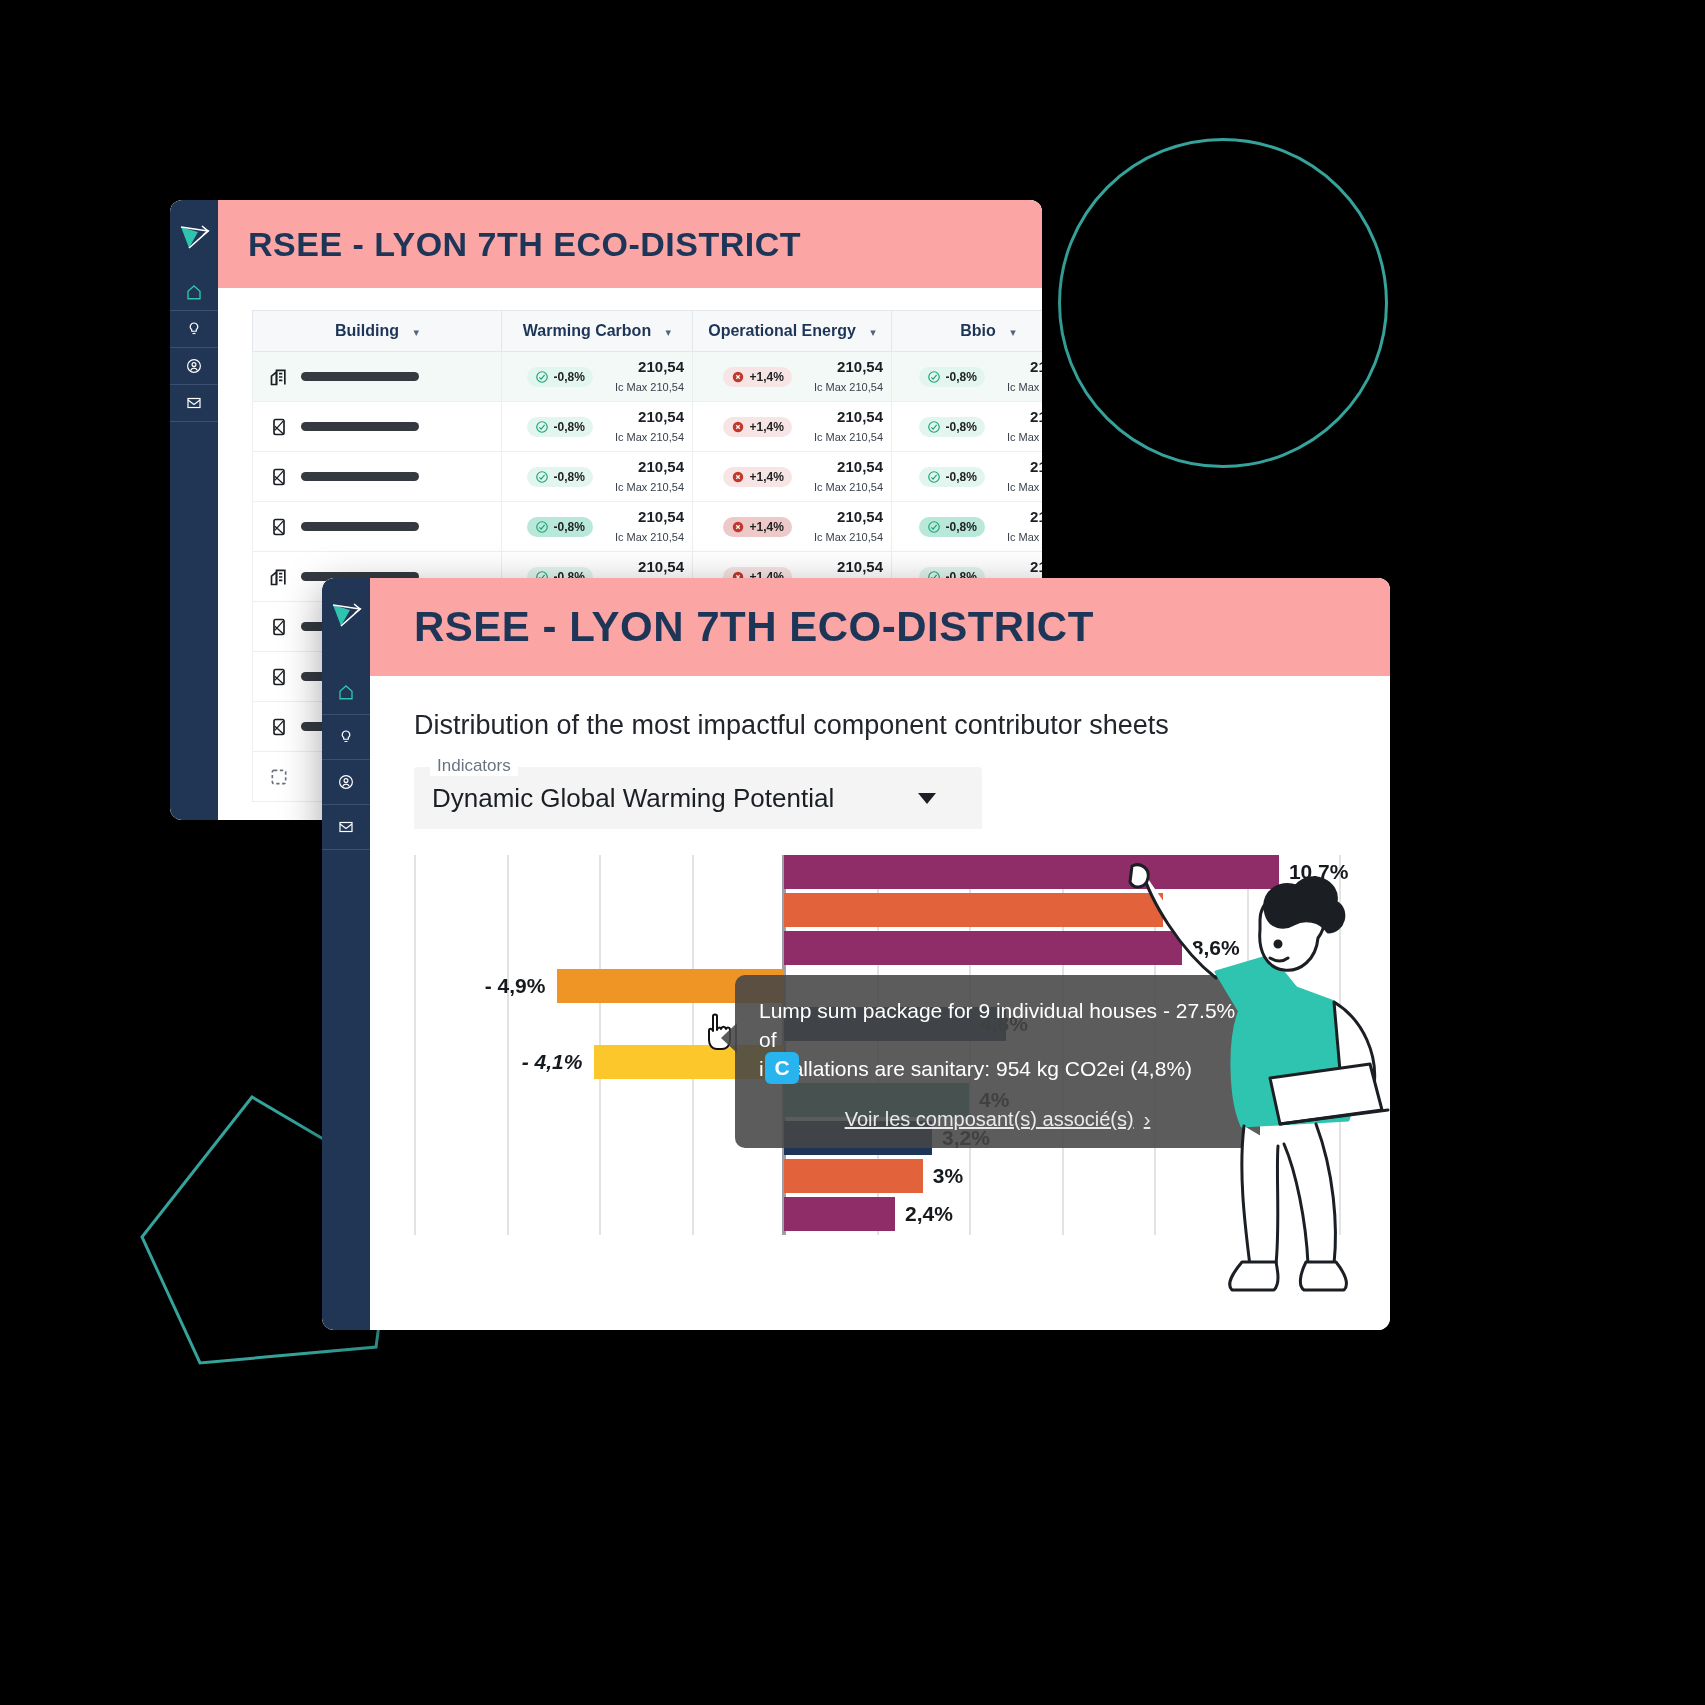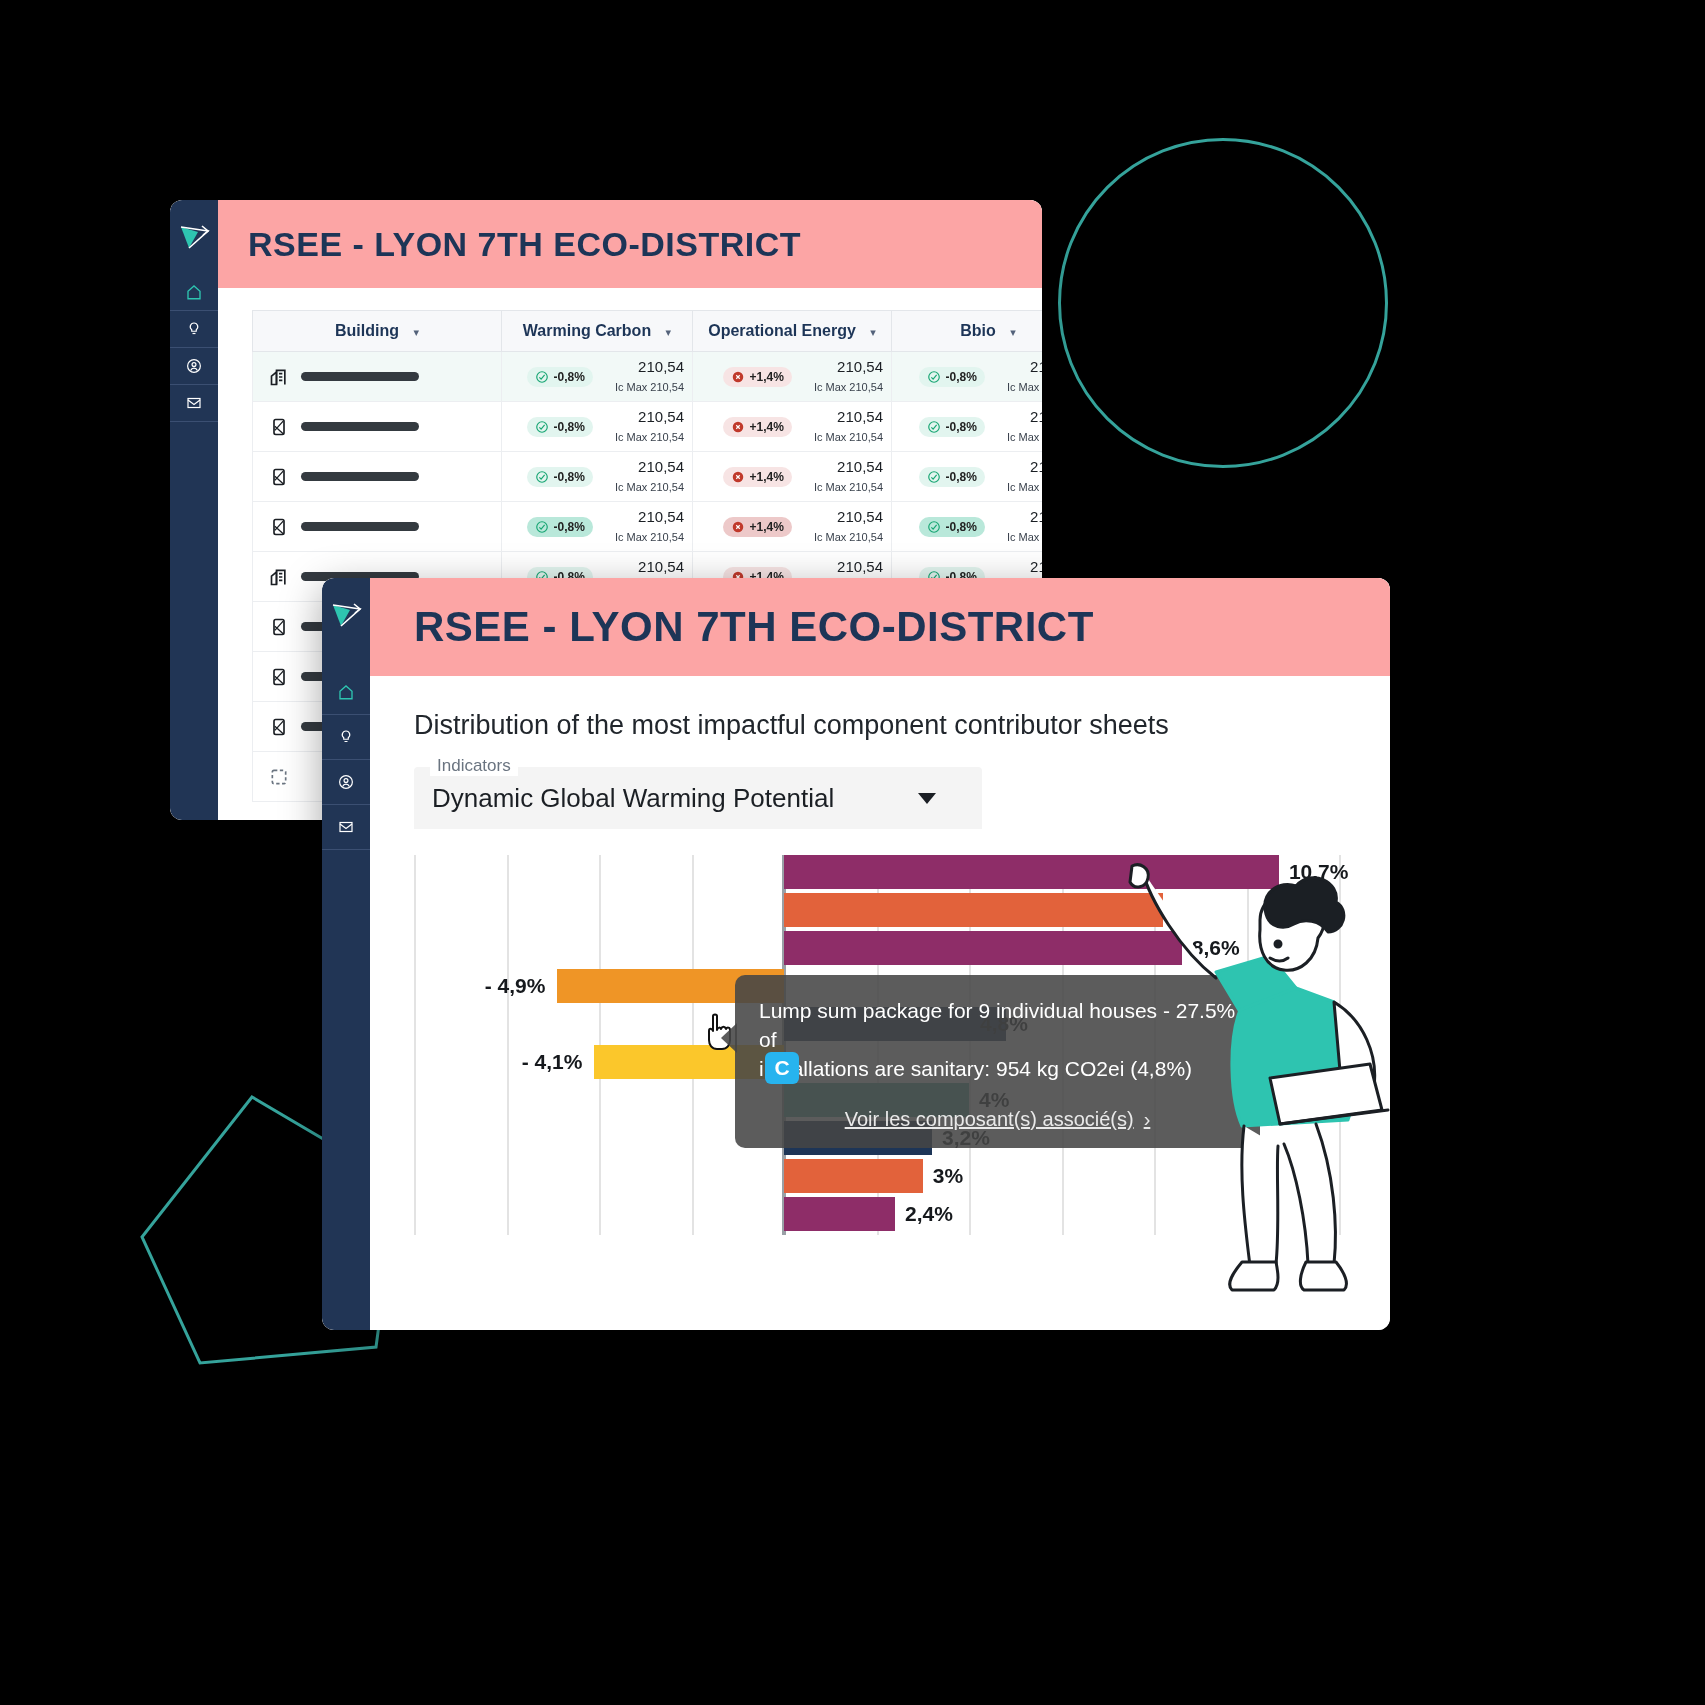--- a/index.html
+++ b/index.html
@@ -66,21 +66,21 @@
   .pill{
     display:inline-flex;align-items:center;gap:5px;border-radius:12px;
     padding:3px 8px;font-size:12px;font-weight:700;
   }
   .pill.ok{background:#e2f5ef;color:#222;}
   .pill.ok.strong{background:#b9e8da;}
   .pill.bad{background:#f7e4e4;color:#222;}
   .pill.bad.strong{background:#edc9c9;}
   .pill svg{width:14px;height:14px;flex:none;}
   .vals{text-align:right;line-height:1.15;}
-  .vals .big{font-size:15px;font-weight:400;color:#1b1f24;}
+  .vals .big{font-size:15px;font-weight:700;color:#1b1f24;}
   .vals .sml{font-size:11px;color:#39414c;}
 
   
   #win2{left:322px;top:578px;width:1068px;height:752px;}
   #win2 .titlebar{height:98px;padding-left:44px;}
   #win2 .titletext{font-size:42px;}
   #win2 .content{padding:34px 0 0 44px;position:relative;height:640px;}
   .section-title{font-size:27px;color:#21262c;font-weight:400;}
 
   .select-wrap{position:relative;margin-top:26px;width:568px;}
@@ -580,21 +580,21 @@
               <div class="bar" style="top: 0px; background: rgb(142, 45, 104); left: 370px; width: 494.875px;"></div>
               <div class="blabel" style="top: 5px; left: 874.875px;">10,7%</div>
               <div class="bar" style="top: 38px; background: rgb(226, 98, 59); left: 370px; width: 379.25px;"></div>
               <div class="bar" style="top: 76px; background: rgb(142, 45, 104); left: 370px; width: 397.75px;"></div>
               <div class="blabel" style="top: 81px; left: 777.75px;">8,6%</div>
               <div class="bar" style="top: 114px; background: rgb(239, 149, 38); left: 143.375px; width: 226.625px;"></div>
               <div class="blabel" style="top: 119px; left: 0px; width: 131.375px; text-align: right;">- 4,9%</div>
               <div class="bar" style="top: 152px; background: rgb(29, 53, 87); left: 370px; width: 222px;"></div>
               <div class="blabel" style="top: 157px; left: 566px;">4,8%</div>
               <div class="bar" style="top: 190px; background: rgb(251, 199, 43); left: 180.375px; width: 189.625px;"></div>
-              <div class="blabel" style="top: 195px; left: 0px; width: 168.375px; text-align: right;">- 4,1%</div>
+              <div class="blabel" style="top: 195px; left: 0px; width: 168.375px; text-align: right; font-style: italic;">- 4,1%</div>
               <div class="bar" style="top: 228px; background: rgb(85, 171, 156); left: 370px; width: 185px;"></div>
               <div class="blabel" style="top: 233px; left: 565px;">4%</div>
               <div class="bar" style="top: 266px; background: rgb(29, 53, 87); left: 370px; width: 148px;"></div>
               <div class="blabel" style="top: 271px; left: 528px;">3,2%</div>
               <div class="bar" style="top: 304px; background: rgb(226, 98, 59); left: 370px; width: 138.75px;"></div>
               <div class="blabel" style="top: 309px; left: 518.75px;">3%</div>
               <div class="bar" style="top: 342px; background: rgb(142, 45, 104); left: 370px; width: 111px;"></div>
               <div class="blabel" style="top: 347px; left: 491px;">2,4%</div>
             </div>
         </div>

